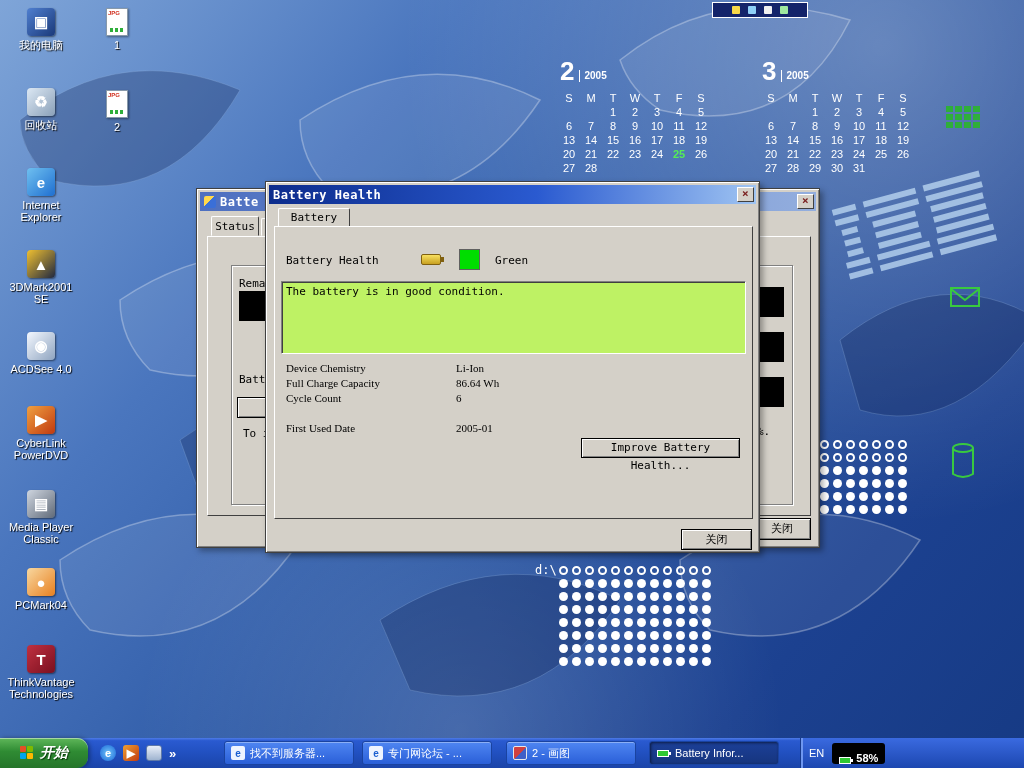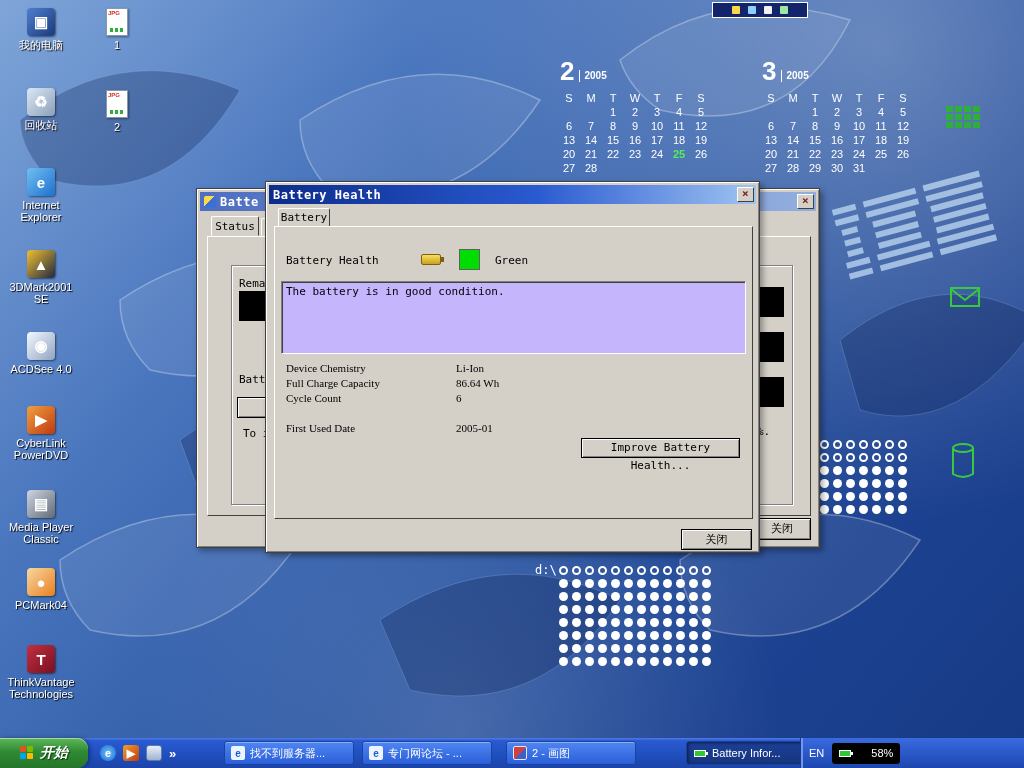--- a/index.html
+++ b/index.html
@@ -50,21 +50,21 @@
   .title-ico{width:12px;height:12px;margin-right:4px;border-radius:2px;
              background:linear-gradient(135deg,#ffd84a 0 45%,#3a6fd8 45% 100%)}
   .tab{position:absolute;background:#d4d0c8;border:1px solid;border-color:#fff #404040 #d4d0c8 #fff;
        border-radius:2px 2px 0 0;font-size:11px;font-family:"DejaVu Sans Mono",monospace;text-align:center;cursor:pointer}
   .tabpanel{position:absolute;border:1px solid;border-color:#fff #404040 #404040 #fff;background:#d4d0c8}
   .groupbox{position:absolute;border:1px solid #808080;box-shadow:inset 1px 1px 0 #fff,1px 1px 0 #fff}
   .btn{position:absolute;background:#d4d0c8;border:1px solid #000;
        box-shadow:inset 1px 1px 0 #fff,inset -1px -1px 0 #808080;font-size:11px;
        font-family:"DejaVu Sans Mono",monospace;text-align:center;cursor:pointer;color:#000}
   .mono{font-family:"DejaVu Sans Mono",monospace;font-size:11px;color:#000;position:absolute;white-space:nowrap}
-  .sunken{position:absolute;background:#c4b5fd;border:1px solid;border-color:#808080 #fff #fff #808080;
+  .sunken{position:absolute;background:#bef264;border:1px solid;border-color:#808080 #fff #fff #808080;
           box-shadow:inset 1px 1px 0 #404040;font-family:"DejaVu Sans Mono",monospace;font-size:11px;
           color:#000;padding:3px 4px;overflow:hidden}
   .lcd{position:absolute;background:#000}
   .batt-ico{position:absolute;width:20px;height:11px;background:linear-gradient(#f8e060,#c8a020);
             border:1px solid #806010;border-radius:2px}
   .batt-ico:after{content:"";position:absolute;right:-4px;top:2px;width:3px;height:5px;background:#806010}
   .swatch{position:absolute;border:1px solid #606060}
 
   .fields{position:absolute;left:20px;top:180px;width:450px}
   .frow{display:flex;height:15px;font-family:Liberation Serif, serif;font-size:11px;color:#000}
@@ -97,22 +97,22 @@
       font-size:10px;font-weight:bold}
   .ti-ie{background:#eef4ff;color:#1a5fd0}
   .ti-paint{background:linear-gradient(135deg,#d04040 0 50%,#4060c8 50% 100%);border:1px solid #e8e8e8}
   .ti-battery{background:transparent}
   .batt-sm{width:12px;height:7px;background:#2fc832;border:1px solid #fff;position:relative;display:block}
   .batt-sm:after{content:"";position:absolute;right:-3px;top:1px;width:2px;height:3px;background:#fff}
   .tray{position:absolute;right:0;top:0;height:30px;left:800px;
         background:linear-gradient(#3a6ae0,#1c47b0);border-left:1px solid #16398c;
         box-shadow:inset 2px 0 0 #6f97f0;display:flex;align-items:center;gap:8px;padding:0 8px}
   .tray-en{color:#fff;font-size:11px;font-weight:normal;cursor:pointer}
-  .tray-batt{background:#000;border-radius:3px;height:21px;display:flex;align-items:center;gap:20px;
-             padding:0 7px;color:#fff;font-size:11px;font-weight:normal;cursor:pointer}
+  .tray-batt{background:#000;border-radius:3px;height:21px;display:flex;align-items:flex-end;gap:5px;
+             padding:0 7px;color:#fff;font-size:11px;font-weight:bold;cursor:pointer}
   .watermark{position:absolute;right:4px;bottom:1px;z-index:60;font-size:27px;font-weight:bold;color:#fff;
              letter-spacing:-1px;text-shadow:0 0 3px #777,1px 2px 3px #333;pointer-events:none}
 
   
   .osd{position:absolute;left:712px;top:2px;width:96px;height:16px;border:1px solid #fff;
        background:#14246a;display:flex;align-items:center;justify-content:center;gap:8px;z-index:3}
   .osd i{width:8px;height:8px;display:block;border-radius:1px}
 
   
   .gridicon{position:absolute;left:946px;top:106px;display:grid;grid-template-columns:repeat(4,7px);
@@ -225,21 +225,21 @@
     <div class="lcd" style="left:545px;top:188px;width:42px;height:30px"></div>
     <div class="mono" style="left:560px;top:236px">%.</div>
     <div class="btn" style="left:556px;top:329px;width:58px;height:22px;line-height:20px">关闭</div>
   </div>
 
   <div class="win" id="dialog" style="left:265px;top:181px;width:495px;height:372px;z-index:20">
     <div class="titlebar active">
       <span>Battery Health</span>
       <span class="close-btn">×</span>
     </div>
-    <div class="tab" style="left:12px;top:26px;width:52px;height:19px;line-height:18px">Battery</div>
+    <div class="tab" style="left:12px;top:26px;width:72px;height:19px;line-height:18px">Battery</div>
     <div class="tabpanel" style="left:8px;top:44px;width:479px;height:293px"></div>
 
     <div class="mono" style="left:20px;top:72px">Battery Health</div>
     <div class="batt-ico" style="left:155px;top:72px"></div>
     <div class="swatch" style="left: 193px; top: 67px; width: 21px; height: 21px; background: rgb(0, 221, 0);"></div>
     <div class="mono" style="left:229px;top:72px">Green</div>
 
     <div class="sunken" style="left:15px;top:99px;width:465px;height:73px">The battery is in good condition.</div>
 
     <div class="fields" id="fields">
@@ -288,21 +288,21 @@
           <span>找不到服务器...</span>
         </div>
         <div class="task-btn" style="left: 362px;">
           <span class="ti ti-ie">e</span>
           <span>专门网论坛 - ...</span>
         </div>
         <div class="task-btn" style="left: 506px;">
           <span class="ti ti-paint"></span>
           <span>2 - 画图</span>
         </div>
-        <div class="task-btn active" style="left: 649px; margin-left: 37px;">
+        <div class="task-btn active" style="left: 649px;">
           <span class="ti ti-battery">
             <span class="batt-sm"></span>
           </span>
           <span>Battery Infor...</span>
         </div>
       </div>
     <div class="tray">
       <span class="tray-en">EN</span>
       <span class="tray-batt">
         <span class="batt-sm"></span>

